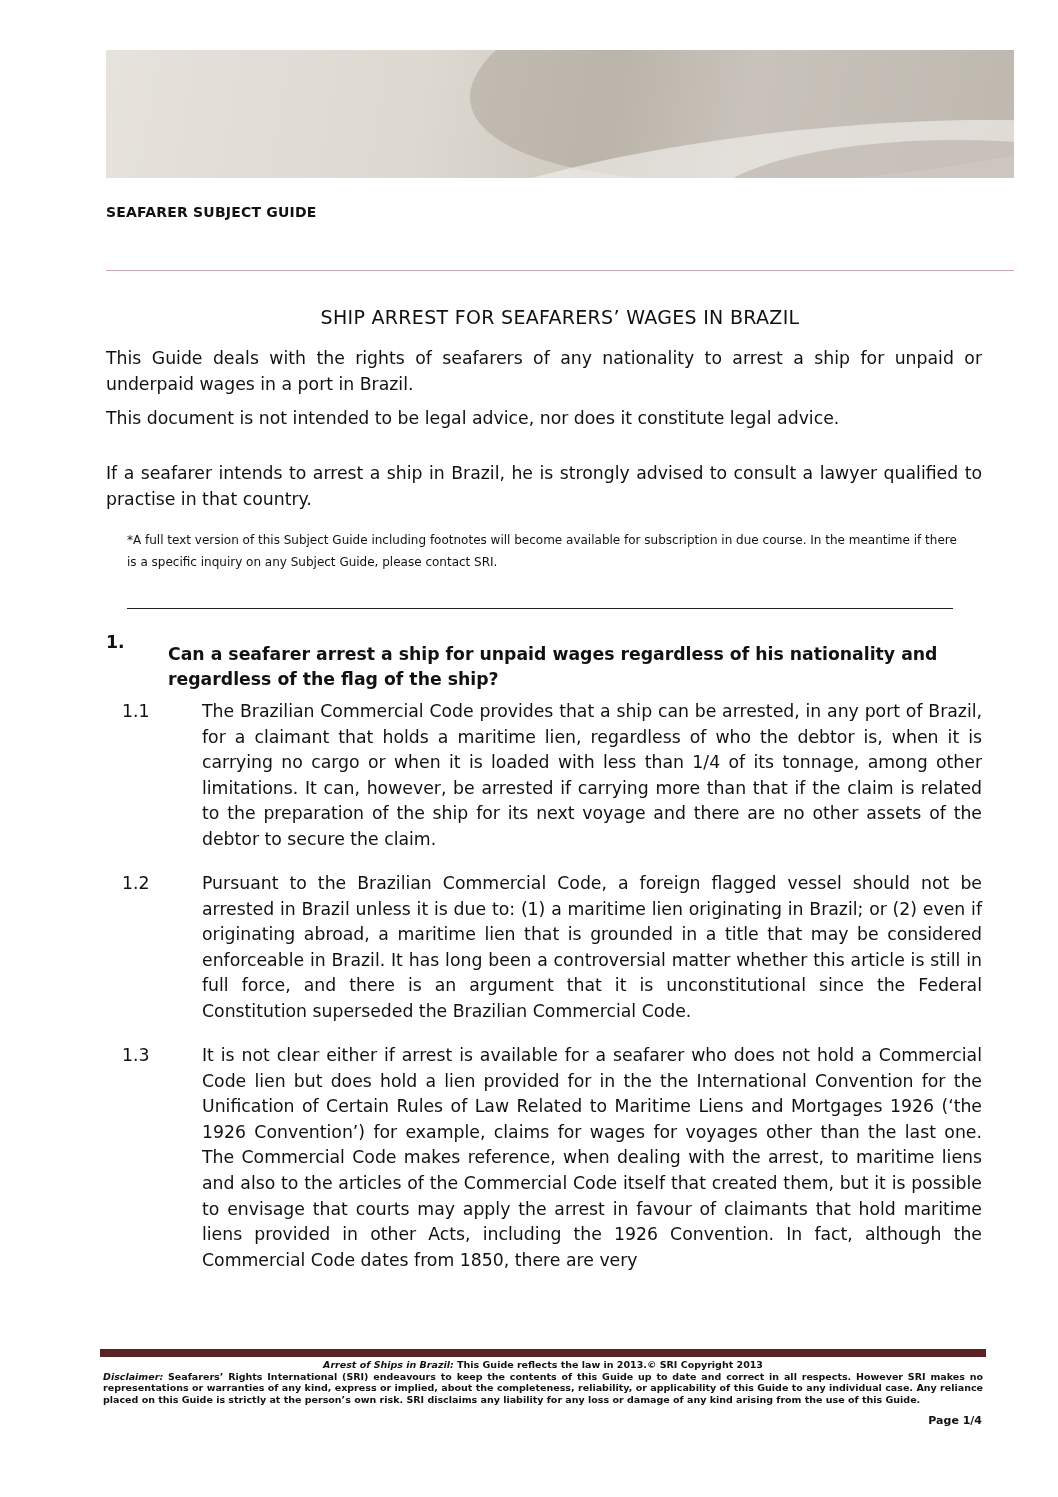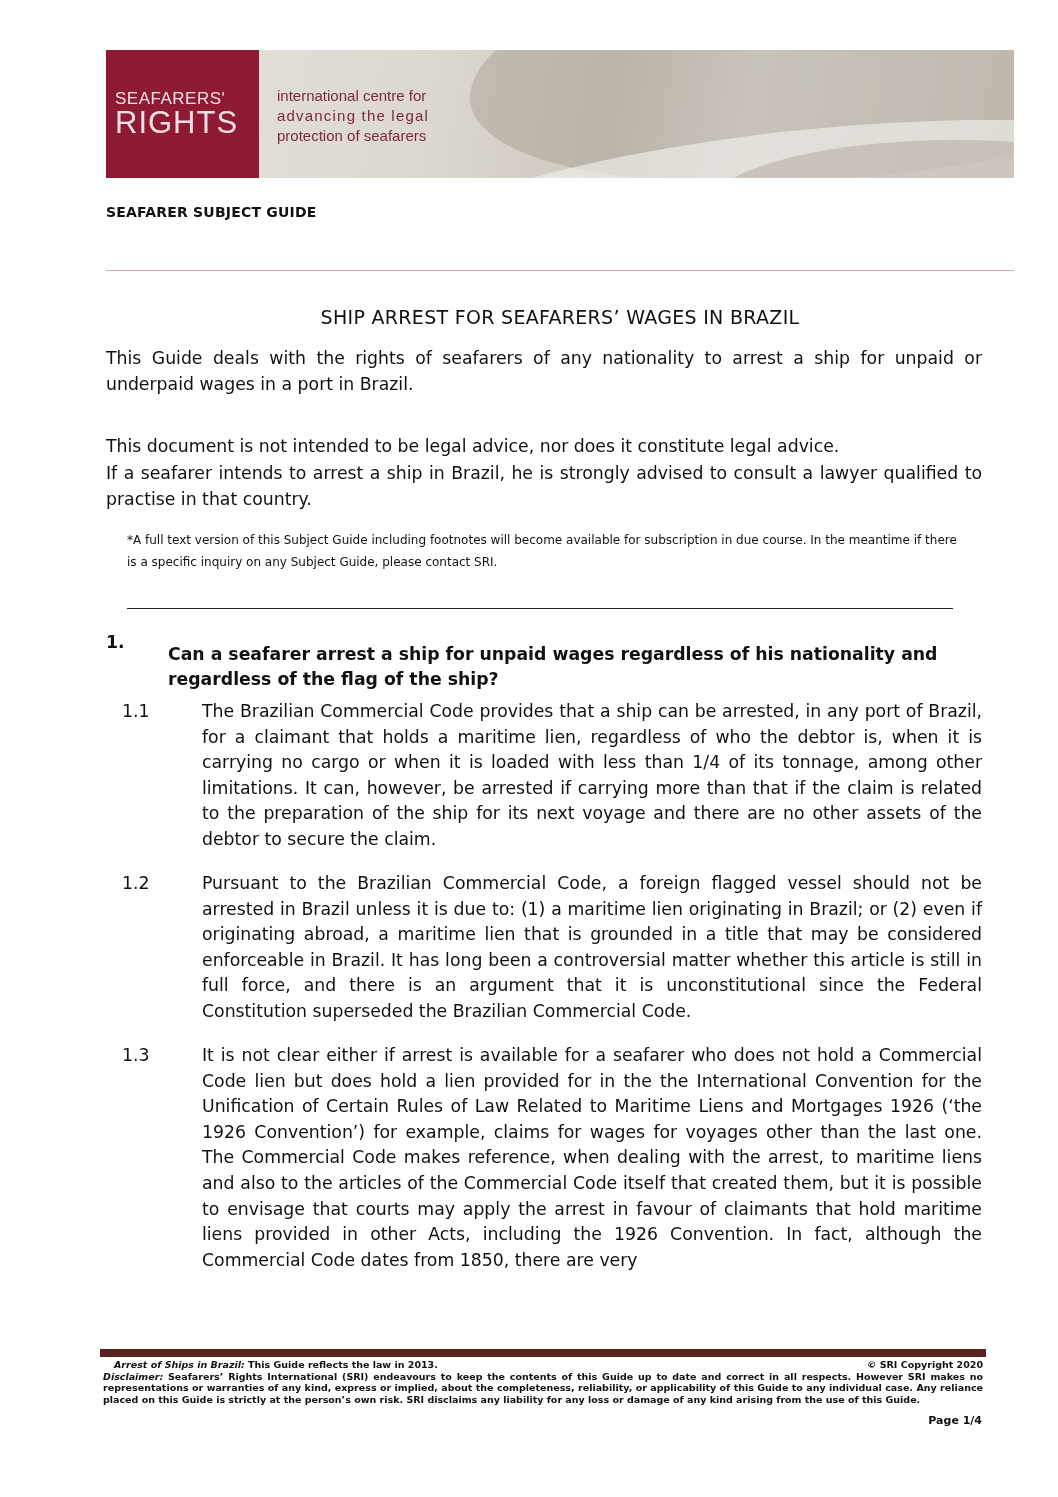--- a/index.html
+++ b/index.html
@@ -28,50 +28,41 @@
     .note { position: absolute; left: 127px; top: 529px; width: 840px; font-size: 12px; line-height: 22px; }
     .rule-black { position: absolute; left: 127px; top: 608px; width: 826px; height: 1px; background: #222; }
     .section { position: absolute; left: 106px; top: 630px; width: 876px; font-weight: bold; font-size: 17.3px; line-height: 25px; }
     .section .num { position: absolute; left: 0; top: 0; }
     .section .txt { margin-left: 62px; margin-top: 12px; }
     .item { position: absolute; left: 106px; width: 876px; font-size: 17.3px; line-height: 25.6px; }
     .item .num { position: absolute; left: 0; top: 0; margin-left: 16px; }
     .item .txt { margin-left: 96px; text-align: justify; }
     .footer-bar { position: absolute; left: 100px; top: 1349px; width: 886px; height: 8px; background: #5b2224; }
     .footer { position: absolute; left: 103px; top: 1359px; width: 880px; font-size: 9.5px; line-height: 11.5px; font-weight: bold; }
-    .footer .row1 { display: flex; justify-content: space-between; margin-left: 11px; }
+    .footer .row1 { display: flex; justify-content: center; }
     .footer .lbl { font-style: italic; }
     .footer .disc { text-align: justify; }
     .pagenum { position: absolute; left: 920px; top: 1414px; width: 62px; text-align: right; font-size: 11px; font-weight: bold; }
   </style>
 </head>
 <body>
 
 <div class="banner">
   <div class="wave1"></div>
   <div class="wave2"></div>
   <div class="wave3"></div>
-  <div class="logo-box">
-    <div class="logo-line1">SEAFARERS'</div>
-    <div class="logo-line2">RIGHTS</div>
-  </div>
-  <div class="tagline">
-    <div>international centre for</div>
-    <div style="letter-spacing:1.2px">advancing the legal</div>
-    <div>protection of seafarers</div>
-  </div>
 </div>
 
 <div class="subject-guide">SEAFARER SUBJECT GUIDE</div>
 <div class="rule-pink"></div>
 
 <div class="doc-title">SHIP ARREST FOR SEAFARERS’ WAGES IN BRAZIL</div>
 
 <div class="para" style="top:346px">This Guide deals with the rights of seafarers of any nationality to arrest a ship for unpaid or underpaid wages in a port in Brazil.</div>
-<div class="para" style="top:434px">This document is not intended to be legal advice, nor does it constitute legal advice.</div>
+<div class="para" style="top:406px">This document is not intended to be legal advice, nor does it constitute legal advice.</div>
 <div class="para" style="top:461px">If a seafarer intends to arrest a ship in Brazil, he is strongly advised to consult a lawyer qualified to practise in that country.</div>
 
 <div class="note">*A full text version of this Subject Guide including footnotes will become available for subscription in due course.  In the meantime if there is a specific inquiry on any Subject Guide, please contact SRI.</div>
 <div class="rule-black"></div>
 
 <div class="section">
   <span class="num">1.</span>
   <div class="txt">Can a seafarer arrest a ship for unpaid wages regardless of his nationality and regardless of the flag of the ship?</div>
 </div>
 
@@ -87,17 +78,17 @@
 
 <div class="item" style="top:1043px">
   <span class="num">1.3</span>
   <div class="txt">It is not clear either if arrest is available for a seafarer who does not hold a Commercial Code lien but does hold a lien provided for in the the International Convention for the Unification of Certain Rules of Law Related to Maritime Liens and Mortgages 1926 (‘the 1926 Convention’) for example, claims for wages for voyages other than the last one. The Commercial Code makes reference, when dealing with the arrest, to maritime liens and also to the articles of the Commercial Code itself that created them, but it is possible to envisage that courts may apply the arrest in favour of claimants that hold maritime liens provided in other Acts, including the 1926 Convention. In fact, although the Commercial Code dates from 1850, there are very</div>
 </div>
 
 <div class="footer-bar"></div>
 <div class="footer">
   <div class="row1">
     <span><span class="lbl">Arrest of Ships in Brazil:</span><span> This Guide reflects the law in 2013.</span></span>
-    <span>© SRI Copyright 2020</span>
+    <span>© SRI Copyright 2013</span>
   </div>
   <div class="disc"><span class="lbl">Disclaimer:</span><span> Seafarers’ Rights International (SRI) endeavours to keep the contents of this Guide up to date and correct in all respects.  However SRI makes no representations or warranties of any kind, express or implied, about the completeness, reliability, or applicability of this Guide to any individual case.  Any reliance placed on this Guide is strictly at the person’s own risk.  SRI disclaims any liability for any loss or damage of any kind arising from the use of this Guide.</span></div>
 </div>
 <div class="pagenum">Page 1/4</div>
 
 </body></html>

